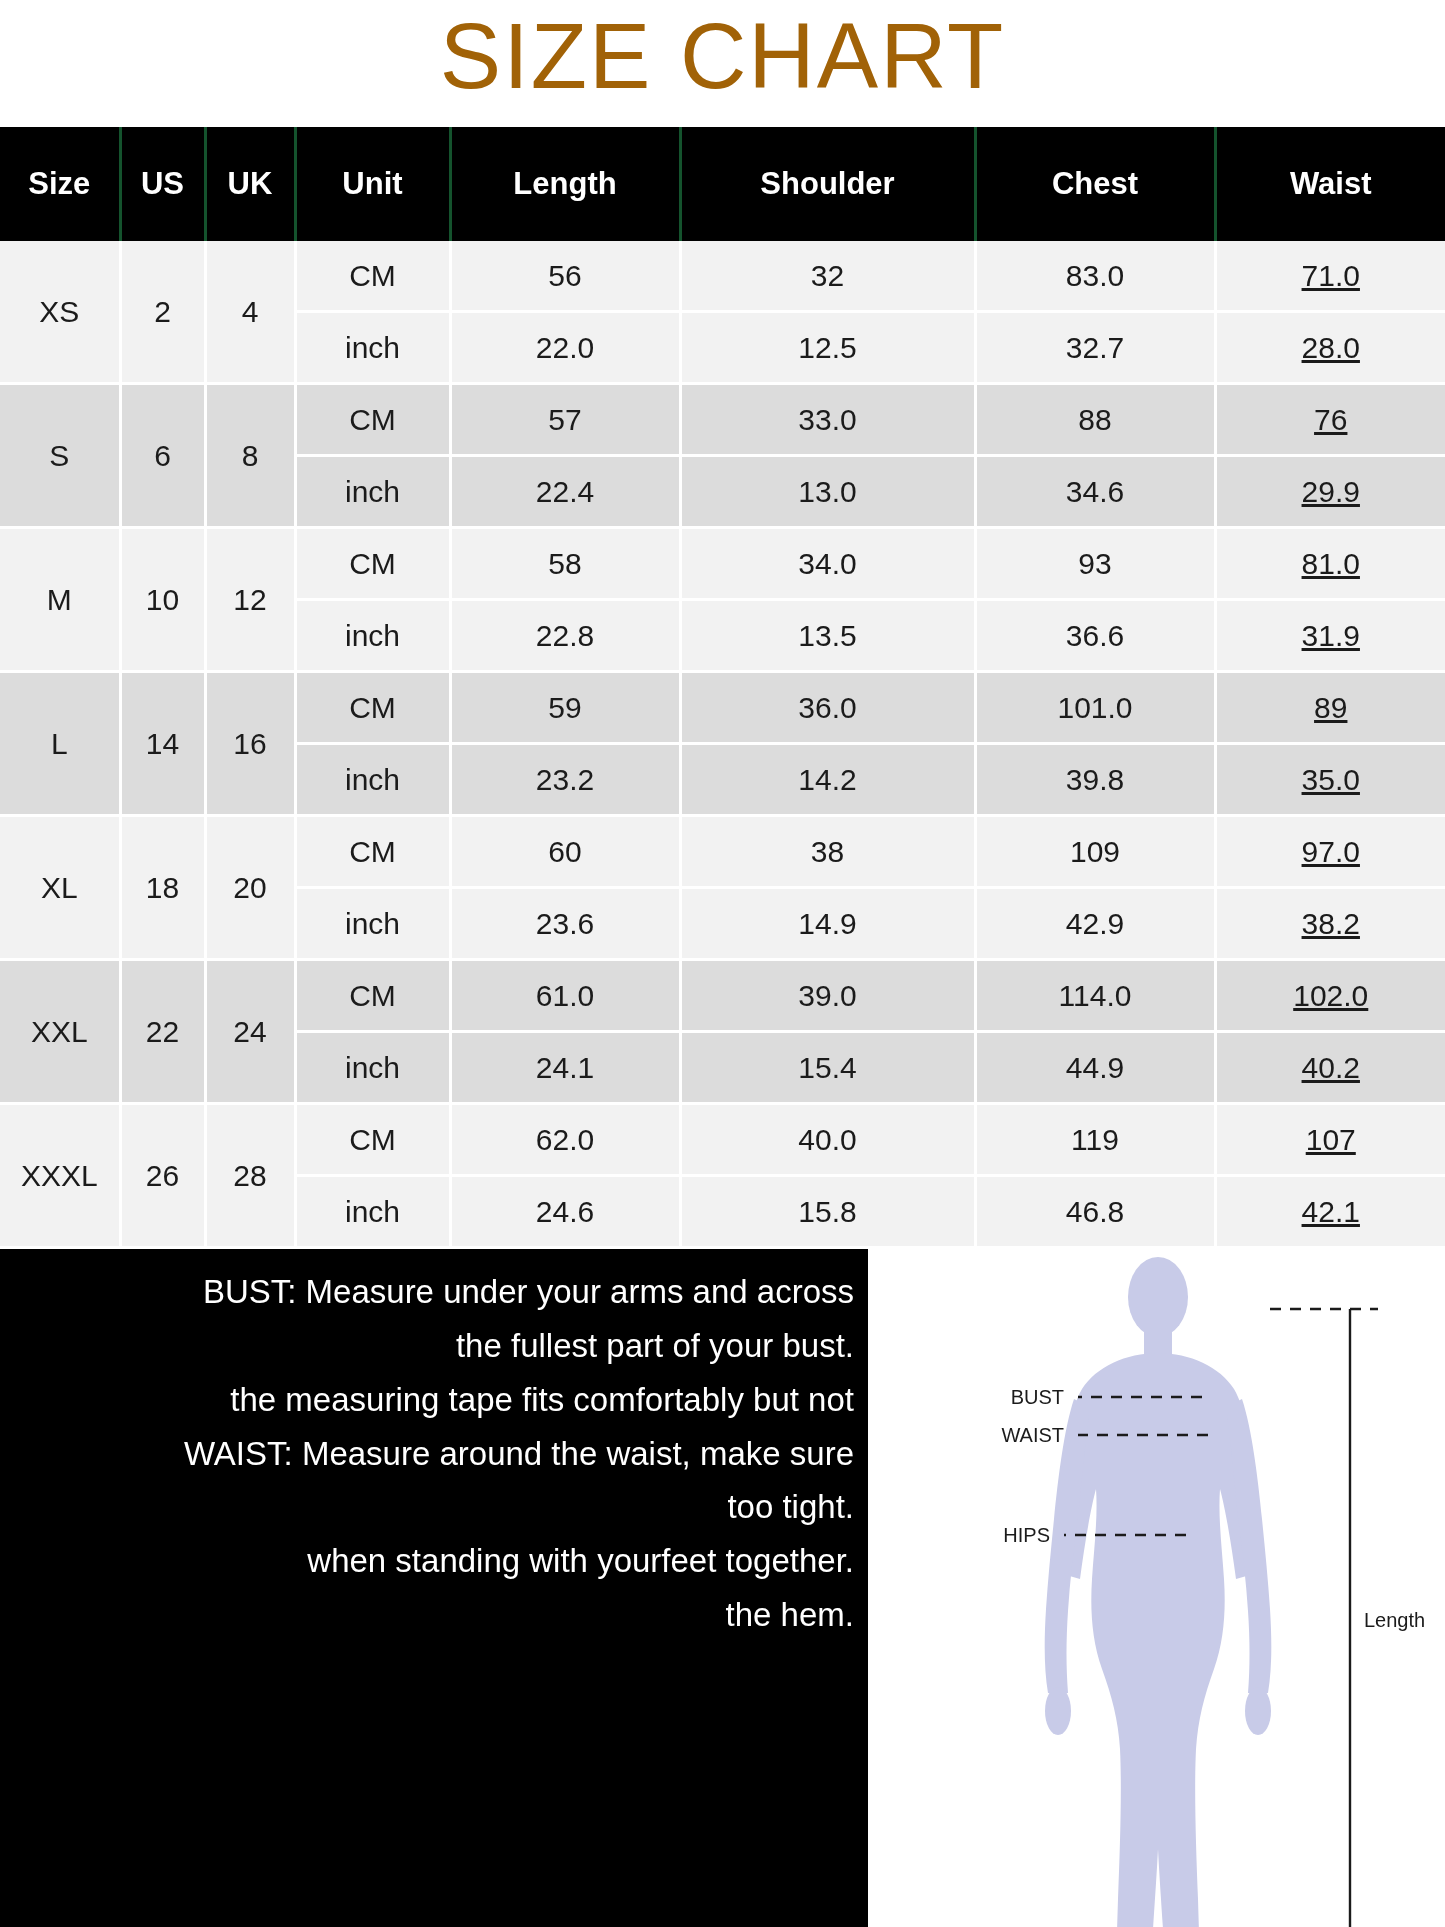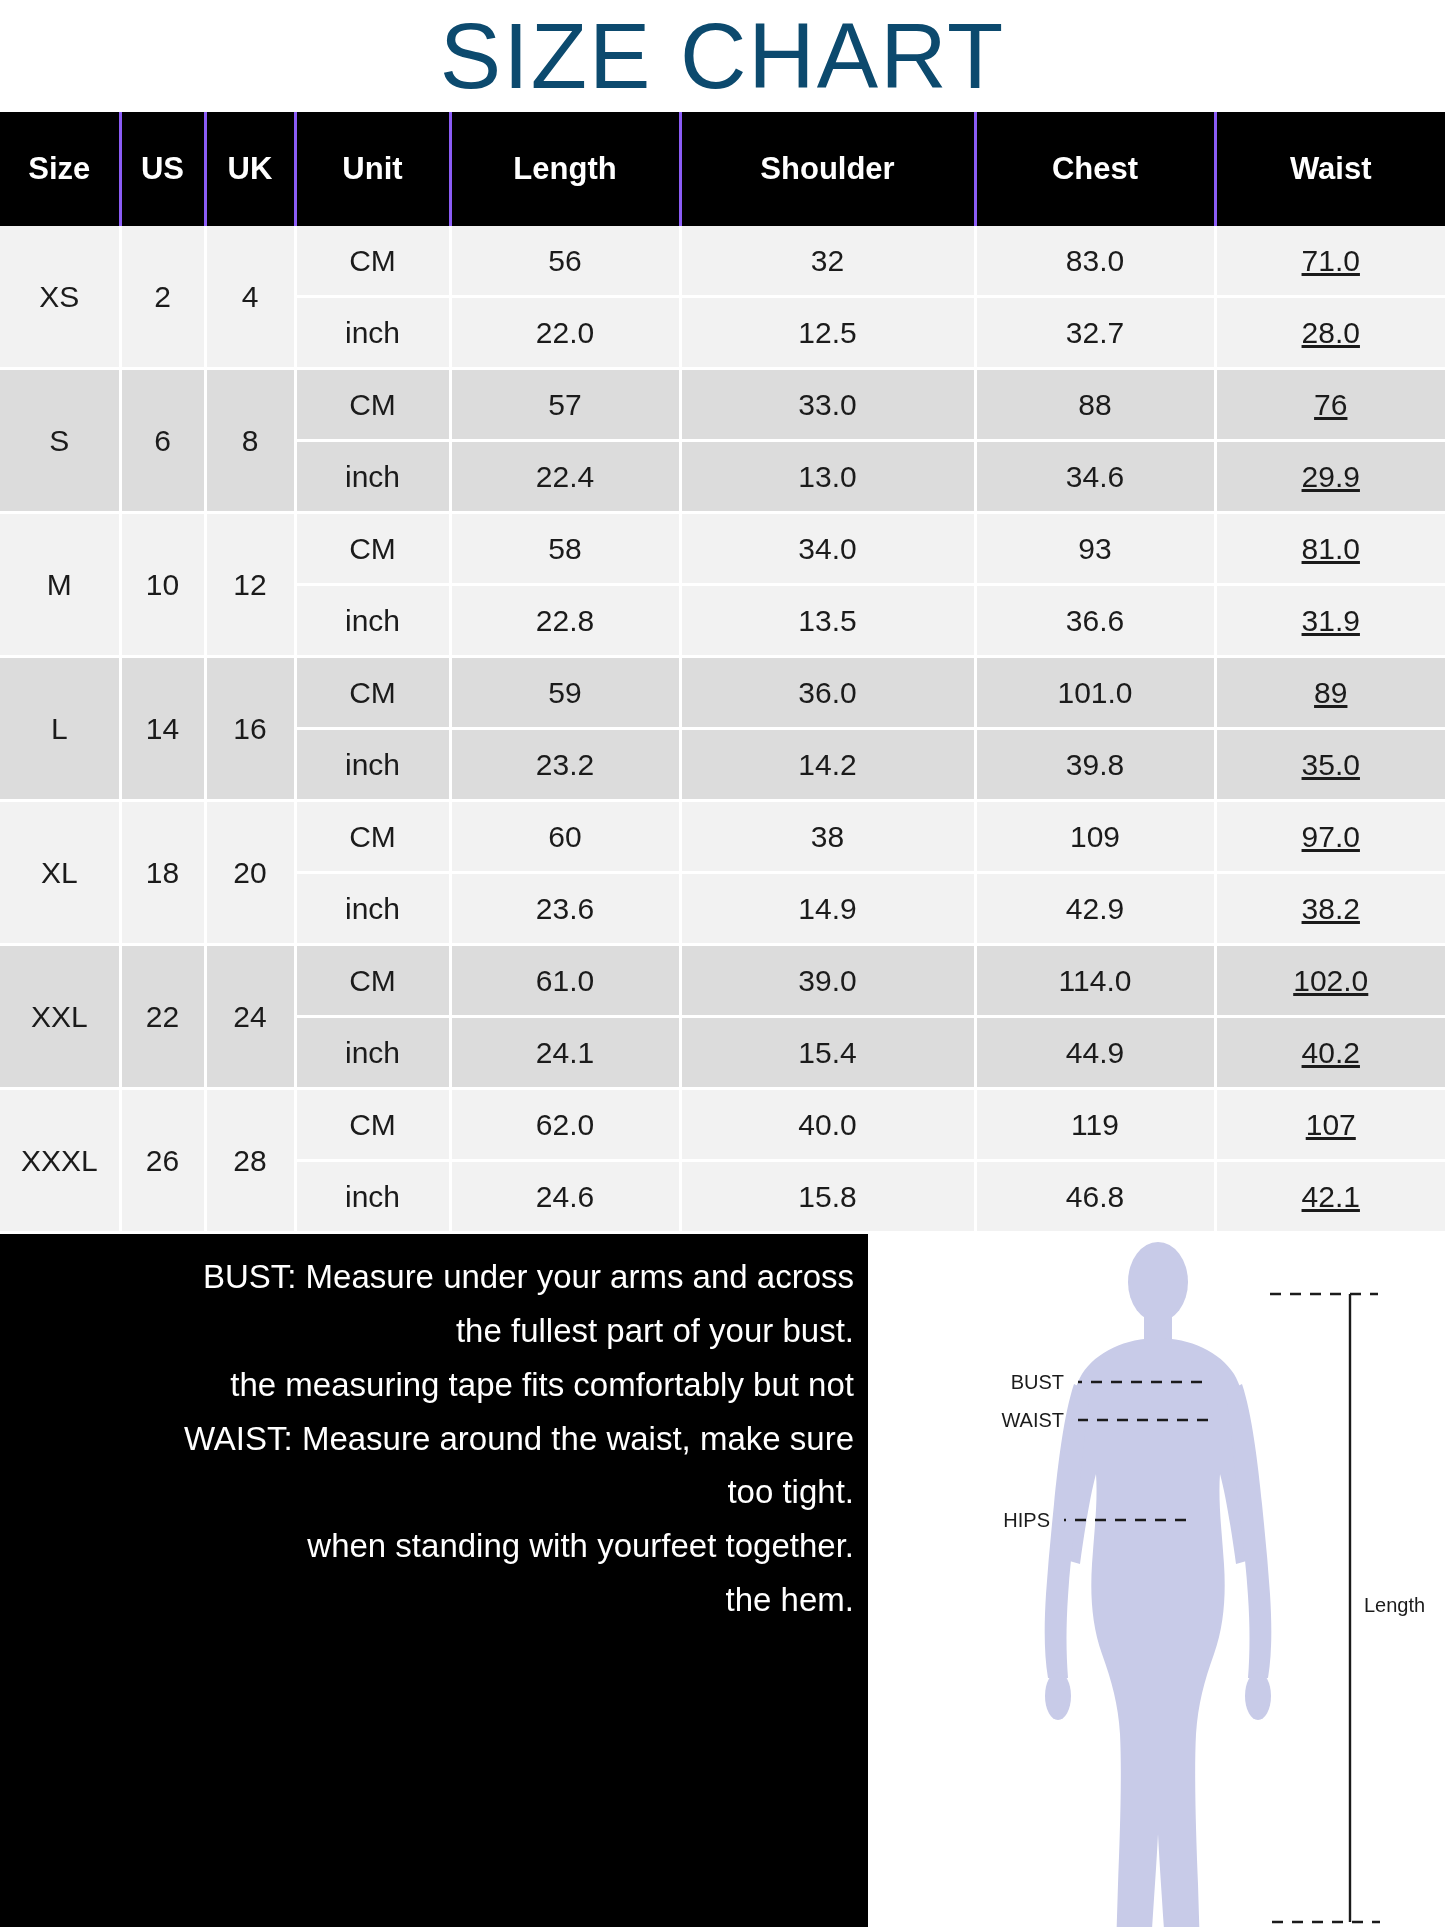--- a/index.html
+++ b/index.html
@@ -20,39 +20,39 @@
     height: 1927px;
     position: relative;
   }
   
   .title {
     text-align: center;
     font-size: 92px;
     font-weight: 400;
     letter-spacing: 2px;
     line-height: 1.1;
-    padding: 6px 0 5px 0;
-    color: #0c4a6e;
+    padding: 6px 0 20px 0;
+    color: #a16207;
     font-family: "Liberation Sans", sans-serif;
   }
   
   table.size-table {
     width: 1445px;
     border-collapse: collapse;
     table-layout: fixed;
     font-size: 29px;
   }
   table.size-table th {
     background: #000000;
     color: #ffffff;
     font-weight: bold;
     font-size: 31px;
     height: 112px;
     text-align: center;
-    border-right: 3px solid #8b5cf6;
+    border-right: 3px solid #14532d;
     vertical-align: middle;
   }
   table.size-table th:last-child { border-right: none; }
   table.size-table td {
     text-align: center;
     vertical-align: middle;
     height: 67px;
     color: #1b1b1b;
     font-size: 30px;
     border-right: 3px solid #ffffff;

